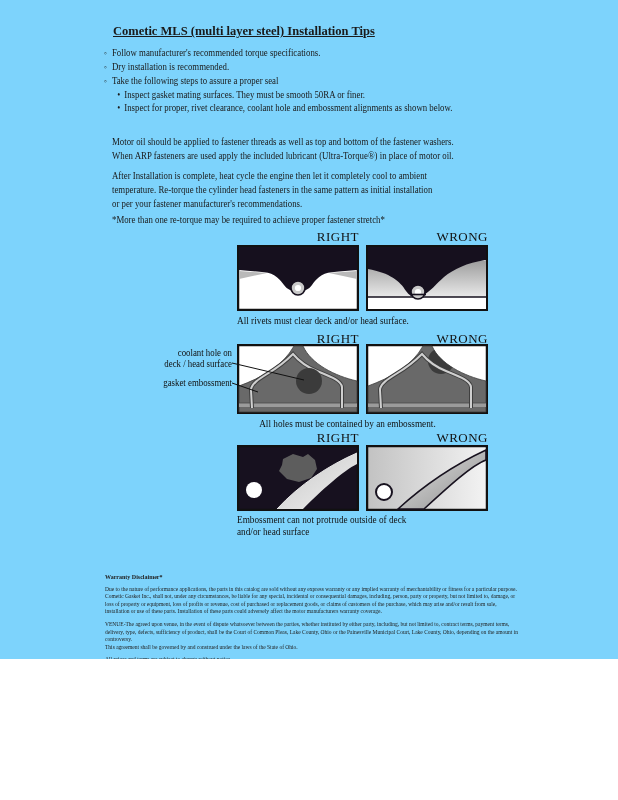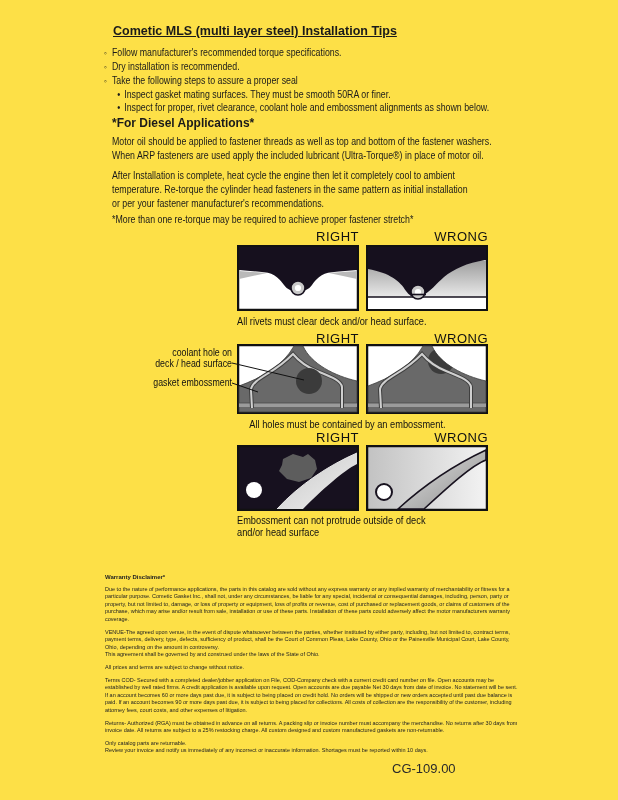--- a/index.html
+++ b/index.html
@@ -1,18 +1,18 @@
 <!DOCTYPE html>
 <html><head>
 <meta charset="utf-8">
 <style>
   html,body{margin:0;padding:0;background:#fff;}
   .page{
-    position:relative;width:618px;height:800px;background:#fde047;
-    font-family:Liberation Sans, sans-serif;color:#1a1a1a;overflow:hidden;
+    position:relative;width:618px;height:659px;background:#7dd3fc;
+    font-family:Liberation Serif, serif;color:#1a1a1a;overflow:hidden;
   }
   .abs{position:absolute;}
   .cond{transform:scaleX(.88);transform-origin:0 0;}
   .cond-r{transform:scaleX(.88);transform-origin:100% 0;}
 
   .title{left:113px;top:24px;font-size:12.5px;font-weight:bold;text-decoration:underline;white-space:nowrap;}
 
   .bullets{left:104px;top:46px;font-size:10px;line-height:13px;white-space:nowrap;}
   .b-row{display:flex;align-items:baseline;}
   .b-row .mk{width:9px;font-size:9px;flex:0 0 auto;}
@@ -64,21 +64,20 @@
     <div class="b-row b-sub">
       <span class="mk">•</span>
       <span>Inspect gasket mating surfaces.  They must be smooth 50RA or finer.</span>
     </div>
     <div class="b-row b-sub">
       <span class="mk">•</span>
       <span>Inspect for proper, rivet clearance, coolant hole and embossment alignments as shown below.</span>
     </div>
   </div>
 
-  <div class="abs diesel-h">*For Diesel Applications*</div>
   <div class="abs para p1 cond">
     <div>Motor oil should be applied to fastener threads as well as top and bottom of the fastener washers.</div>
     <div>When ARP fasteners are used apply the included lubricant (Ultra-Torque®) in place of motor oil.</div>
   </div>
   <div class="abs para p2 cond">
     <div>After Installation is complete, heat cycle the engine then let it completely cool to ambient</div>
     <div>temperature. Re-torque the cylinder head fasteners in the same pattern as initial installation</div>
     <div>or per your fastener manufacturer's recommendations.</div>
   </div>
   <div class="abs para note cond">*More than one re-torque may be required to achieve proper fastener stretch*</div>

